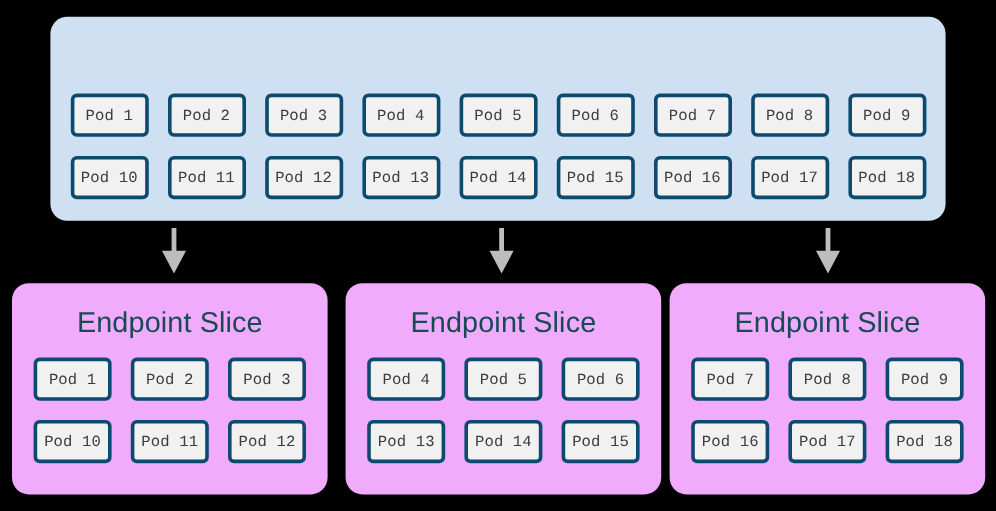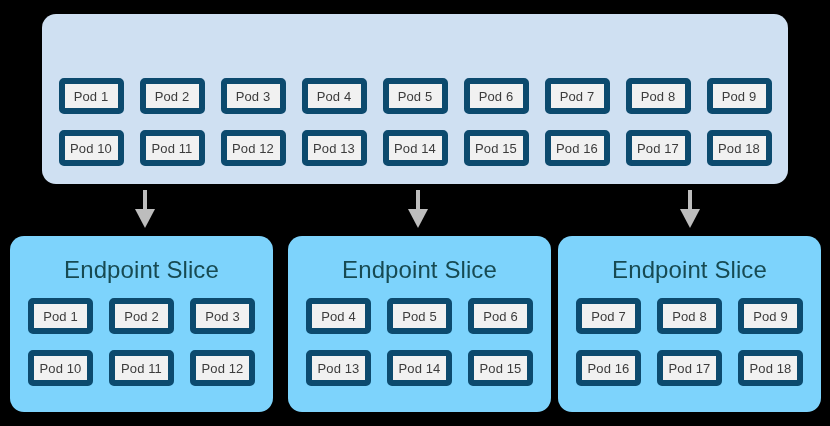--- a/index.html
+++ b/index.html
@@ -51,47 +51,48 @@
   }
   .pod-row {
     display: flex;
     flex-direction: row;
     gap: 16px;
   }
   .pod {
     width: 65px;
     height: 36px;
     background: #f1f1f1;
-    border: 6px solid #0c4a6e;
+    border: 3px solid #0c4a6e;
     border-radius: 5px;
     box-sizing: border-box;
     display: flex;
     align-items: center;
     justify-content: center;
     font-size: 13px;
     color: #3c3c3c;
     letter-spacing: 0.1px;
+    font-family: Liberation Mono, monospace;
   }
 
   
   .arrow {
     position: absolute;
     top: 190px;
     width: 26px;
     height: 38px;
   }
   .arrow svg { display: block; }
 
   
   .slice-panel {
     position: absolute;
     top: 236px;
     width: 263px;
     height: 176px;
-    background: #7dd3fc;
+    background: #f0abfc;
     border-radius: 14px;
     box-sizing: border-box;
   }
   #slice-panel-1 { left: 10px; }
   #slice-panel-2 { left: 288px; }
   #slice-panel-3 { left: 558px; }
 
   .slice-title {
     position: absolute;
     left: 0;

